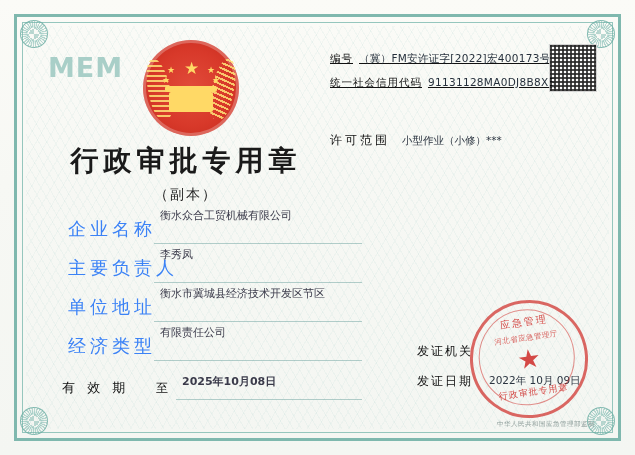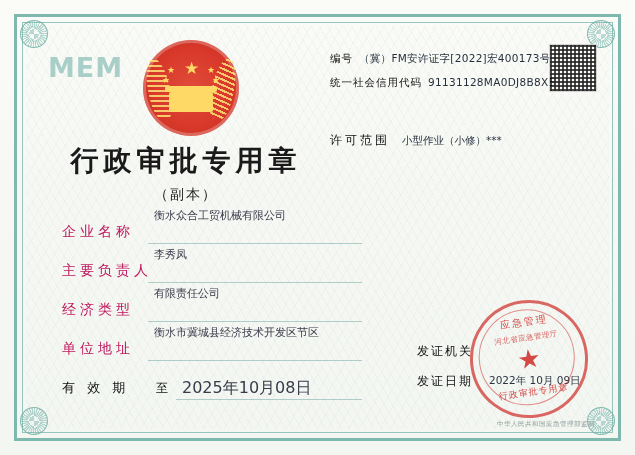--- a/index.html
+++ b/index.html
@@ -169,26 +169,27 @@
     left: 62px; top: 205px;
     width: 300px;
   }
   .field-row {
     position: relative;
     height: 39px;
     display: flex;
     align-items: flex-end;
   }
   .field-label {
-    font-size: 14px;
-    color: #be185d;
+    font-size: 18px;
+    color: #3b82f6;
     letter-spacing: 4px;
     white-space: nowrap;
     padding-bottom: 3px;
     width: 86px;
+    margin-left: 6px;
   }
   .field-value {
     flex: 1;
     font-size: 11px;
     color: #3a3a4a;
     padding-bottom: 20px;
     padding-left: 6px;
     border-bottom: 1px solid rgba(120,170,165,0.55);
     white-space: nowrap;
     overflow: hidden;
@@ -219,40 +220,42 @@
     border-bottom: 1px solid rgba(120,170,165,0.55);
     white-space: nowrap;
   }
   .validity-sep {
     font-size: 12px;
     color: #111;
     padding: 0 8px 3px 8px;
   }
   .validity-to {
     flex: 1;
-    font-size: 16px;
+    font-size: 11px;
     color: #3a3a4a;
-    padding-bottom: 0;
+    padding-bottom: 10px;
     padding-left: 6px;
     border-bottom: 1px solid rgba(120,170,165,0.55);
     white-space: nowrap;
+    font-weight: bold;
   }
 
   
   .right-col {
     position: absolute;
     left: 330px; top: 52px;
     width: 255px;
   }
   .right-row {
     display: flex;
     align-items: baseline;
     margin-bottom: 10px;
     font-size: 10.5px;
     color: #111;
+    text-decoration: underline;
   }
   .right-key {
     white-space: nowrap;
     letter-spacing: 1px;
     margin-right: 6px;
     color: #111;
   }
   .right-val {
     color: #26303c;
     font-size: 10.5px;
@@ -414,26 +417,26 @@
   <div class="fields">
     <div class="field-row">
       <div class="field-label">企业名称</div>
       <div class="field-value">衡水众合工贸机械有限公司</div>
     </div>
     <div class="field-row">
       <div class="field-label">主要负责人</div>
       <div class="field-value">李秀凤</div>
     </div>
     <div class="field-row">
+      <div class="field-label">单位地址</div>
+      <div class="field-value">衡水市冀城县经济技术开发区节区</div>
+    </div>
+    <div class="field-row">
       <div class="field-label">经济类型</div>
       <div class="field-value">有限责任公司</div>
-    </div>
-    <div class="field-row">
-      <div class="field-label">单位地址</div>
-      <div class="field-value">衡水市冀城县经济技术开发区节区</div>
     </div>
     <div class="validity-row">
       <div class="validity-label">有 效 期</div>
       <div class="validity-sep">至</div>
       <div class="validity-to">2025年10月08日</div>
     </div>
   </div>
 
   <div class="right-col">
     <div class="right-row">

